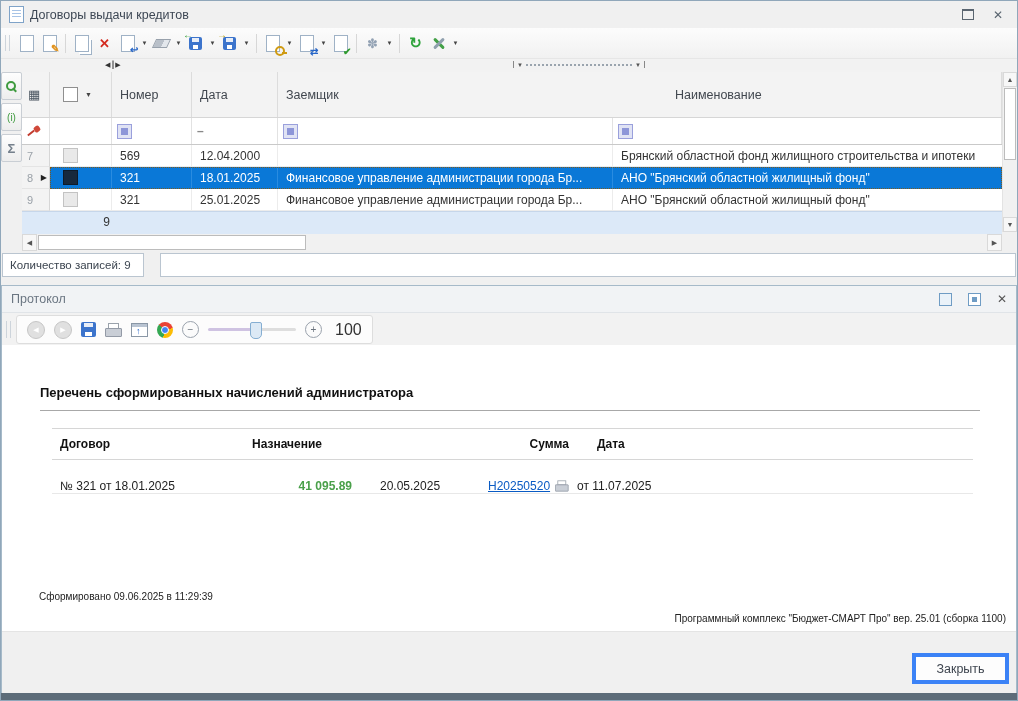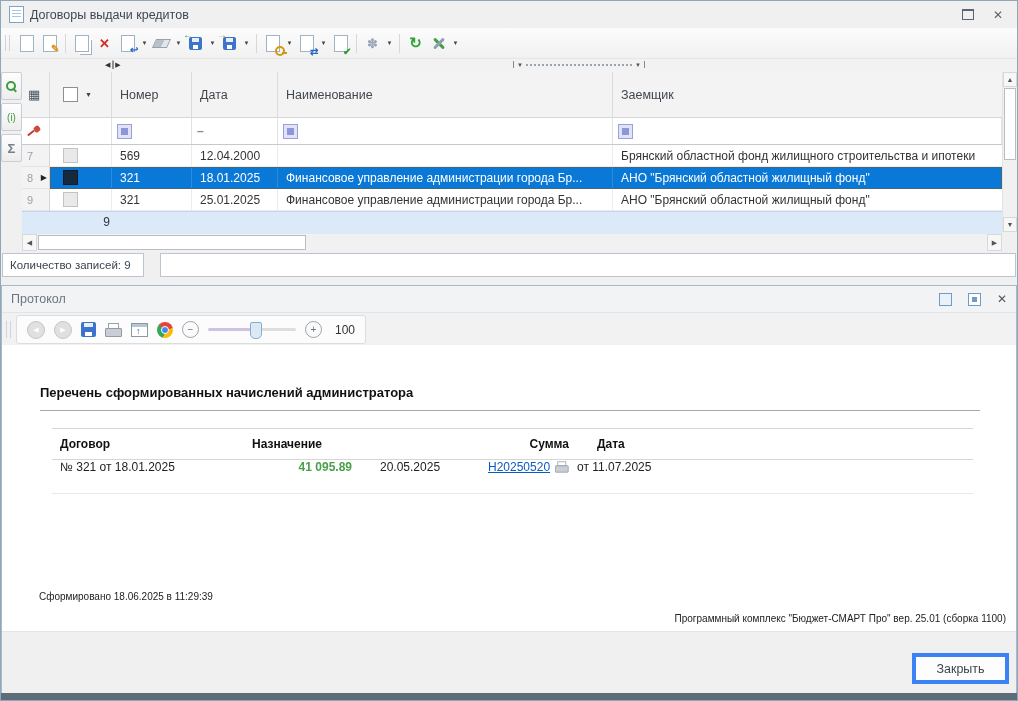--- a/index.html
+++ b/index.html
@@ -128,28 +128,28 @@
   .wup{width:15px;height:12px;border:1px solid #8a97a6;background:#fff;position:relative}
   .wup::before{content:"";position:absolute;left:0;right:0;top:0;height:3px;background:#b9c4d2}
   .wup::after{content:"↑";position:absolute;left:4px;top:2px;color:#2766c8;font-size:9px;font-weight:bold}
   .chrome{width:16px;height:16px;border-radius:50%;position:relative;
        background:conic-gradient(from -45deg,#ea4335 0 120deg,#fbbc05 0 240deg,#34a853 0 360deg)}
   .chrome::after{content:"";position:absolute;inset:4px;background:#4285f4;border:1.5px solid #fff;border-radius:50%}
   .zbtn{width:15px;height:15px;border-radius:50%;border:1px solid #9aa2ac;color:#6a737d;font-size:10px;
        display:flex;align-items:center;justify-content:center;background:#fbfbfb}
   .ztrack{width:88px;height:3px;background:linear-gradient(90deg,#cfc3e2 0 52%,#dedede 52%);border-radius:2px;position:relative}
   .zthumb{position:absolute;left:42px;top:-6px;width:10px;height:15px;background:#dce9f5;border:1px solid #85aed2;border-radius:2px 2px 5px 5px}
-  .zval{font-size:12px;color:#333;margin-left:4px}
+  .zval{font-size:16px;color:#333;margin-left:4px}
   .preport{position:absolute;left:0;right:0;top:59px;bottom:62px;background:#fff}
   .rtitle{position:absolute;left:38px;top:40px;font-size:13px;font-weight:bold;color:#111}
   .rhr{position:absolute;left:38px;right:36px;top:65px;border-top:1px solid #a8a8a8}
   .rtable{position:absolute;left:50px;right:43px;top:83px}
   .rthead{display:flex;height:30px;align-items:center;border-top:1px solid #d6d6d6;border-bottom:1px solid #d6d6d6;
        font-weight:bold;font-size:12px;color:#111}
-  .rtrow{display:flex;height:33px;align-items:flex-start;border-bottom:1px solid #e8e8e8;font-size:12px;color:#222}
+  .rtrow{display:flex;height:33px;align-items:flex-end;border-bottom:1px solid #e8e8e8;font-size:12px;color:#222}
   .rc1{width:200px;padding-left:8px;box-sizing:border-box}
   .rc2{width:217px}
   .rc3{width:100px;text-align:right}
   .rc4{width:128px;padding-left:28px;box-sizing:border-box}
   .rc5{flex:1;padding-left:8px;display:flex;align-items:center;gap:5px;box-sizing:border-box}
   .amt{color:#4aa04a;font-weight:bold}
   .rlink{color:#0a5bc4;text-decoration:underline}
   .prn-s{transform:scale(.8);transform-origin:left center}
   .rgen{position:absolute;left:37px;top:246px;font-size:10px;color:#222}
   .rver{position:absolute;right:10px;top:268px;font-size:10px;color:#222}
@@ -275,22 +275,22 @@
       <div class="ghead">
         <div class="hc w-ind">
             <span class="grid-glyph">▦</span>
           </div>
         <div class="hc w-chk">
           <span class="cbh"></span>
           <span class="hcaret">▼</span>
         </div>
         <div class="hc w-num">Номер</div>
         <div class="hc w-date">Дата</div>
+        <div class="hc w-borr">Заемщик</div>
         <div class="hc w-name">Наименование</div>
-        <div class="hc w-borr">Заемщик</div>
       </div>
 
       <div class="gfilter">
         <div class="fc w-ind">
             <span class="pin"></span>
           </div>
         <div class="fc w-chk"></div>
         <div class="fc w-num">
             <span class="fsq"></span>
           </div>
@@ -413,21 +413,21 @@
           <span class="rc1">№ 321 от 18.01.2025</span>
           <span class="rc3 amt">41 095.89</span>
           <span class="rc4">20.05.2025</span>
           <span class="rc5">
             <span class="rlink">Н20250520</span>
             <span class="prn prn-s"></span>
             <span>от 11.07.2025</span>
           </span>
         </div>
       </div>
-      <div class="rgen">Сформировано 18.06.2025 в 11:29:39</div>
+      <div class="rgen">Сформировано 09.06.2025 в 11:29:39</div>
       <div class="rver">Программный комплекс "Бюджет-СМАРТ Про" вер. 25.01 (сборка 1100)</div>
     </div>
 
     <div class="pbottom">
       <div class="closebtn">Закрыть</div>
     </div>
   </div>
 
   <div class="bstrip"></div>
 </div>

